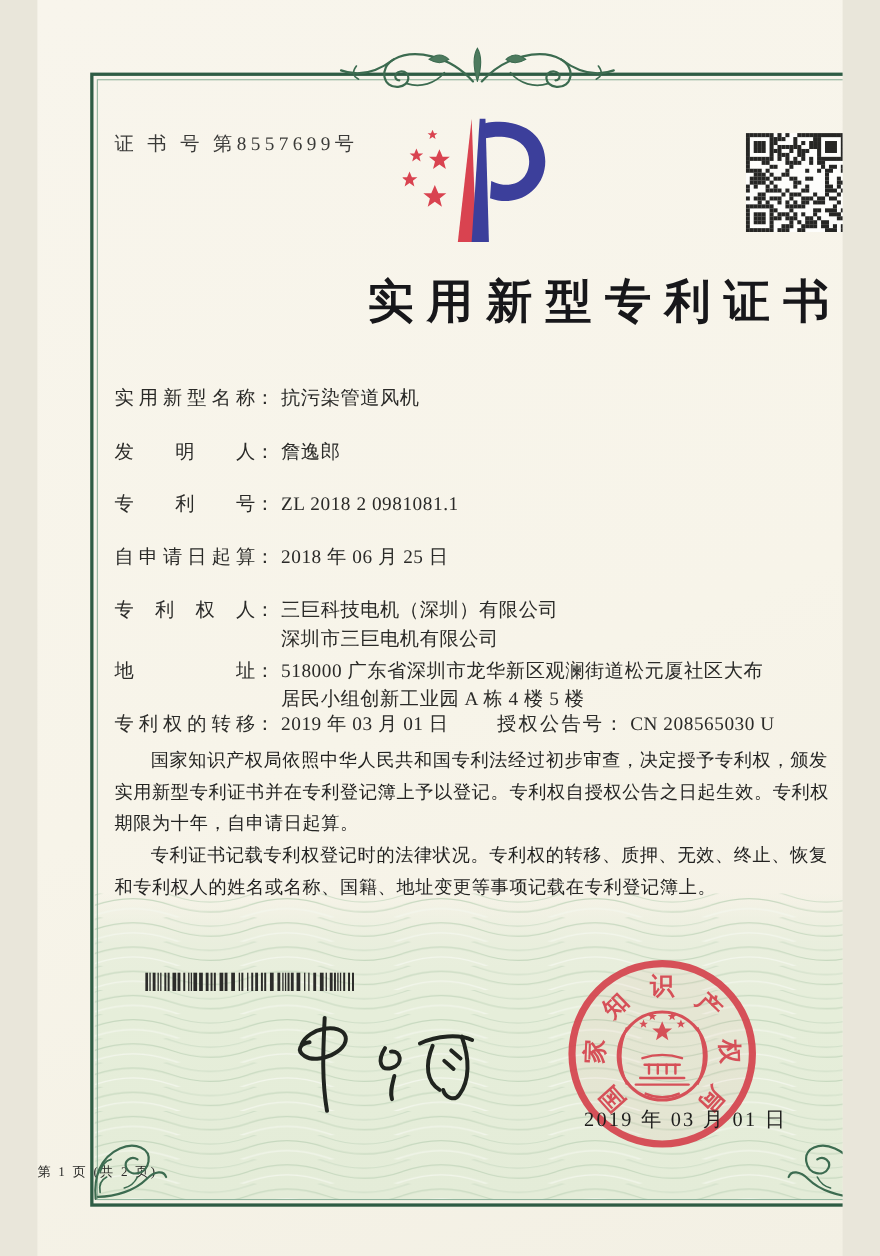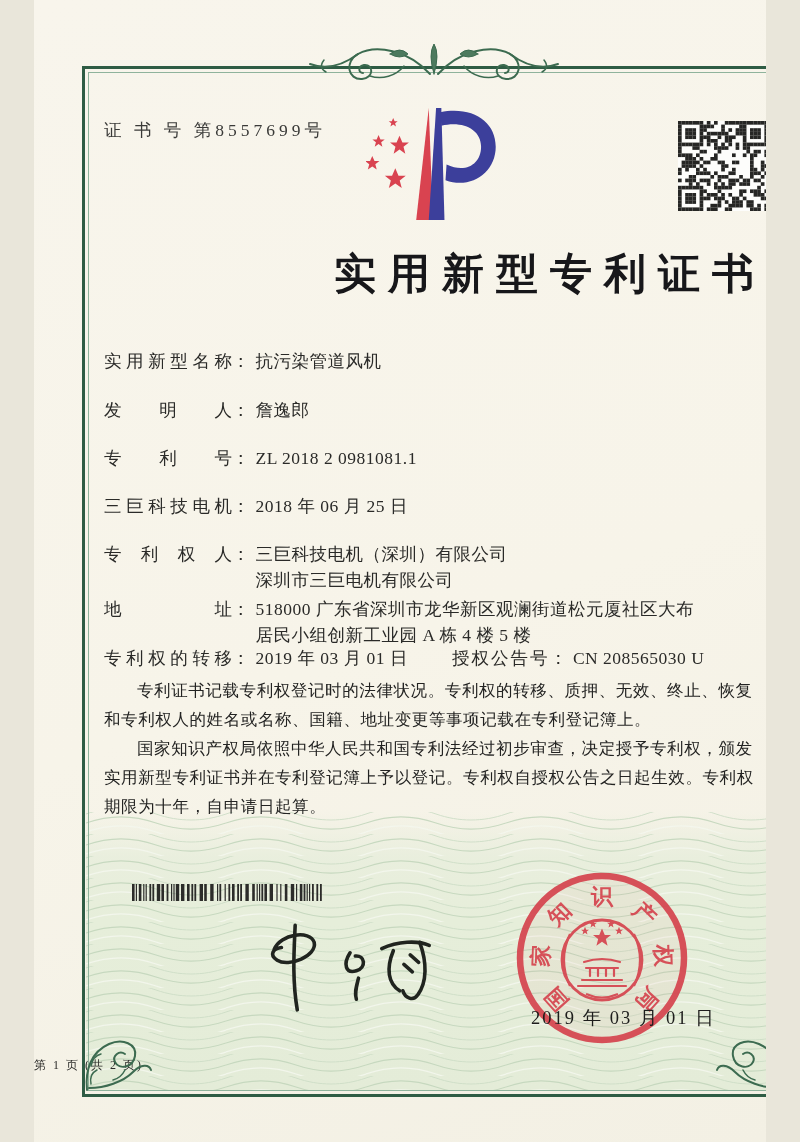--- a/index.html
+++ b/index.html
@@ -440,38 +440,38 @@
     <div class="row" style="top:348px">
       <span class="lbl">实用新型名称</span><span class="colon">：</span><span class="val">抗污染管道风机</span>
     </div>
     <div class="row" style="top:397px">
       <span class="lbl">发明人</span><span class="colon">：</span><span class="val">詹逸郎</span>
     </div>
     <div class="row" style="top:445px">
       <span class="lbl">专利号</span><span class="colon">：</span><span class="val">ZL 2018 2 0981081.1</span>
     </div>
     <div class="row" style="top:493px">
-      <span class="lbl">三巨科技电机</span><span class="colon">：</span><span class="val">2018 年 06 月 25 日</span>
+      <span class="lbl">自申请日起算</span><span class="colon">：</span><span class="val">2018 年 06 月 25 日</span>
     </div>
     <div class="row" style="top:541px">
       <span class="lbl">专利权人</span><span class="colon">：</span><span class="val">三巨科技电机（深圳）有限公司
 深圳市三巨电机有限公司</span>
     </div>
     <div class="row" style="top:596px">
       <span class="lbl">地址</span><span class="colon">：</span><span class="val">518000 广东省深圳市龙华新区观澜街道松元厦社区大布
 居民小组创新工业园 A 栋 4 楼 5 楼</span>
     </div>
     <div class="row" style="top:645px">
       <span class="lbl">专利权的转移</span><span class="colon">：</span><span class="val">2019 年 03 月 01 日</span><span class="lbl2">授权公告号</span><span class="colon">：</span><span class="val">CN 208565030 U</span>
     </div>
   </div>
 
   <div class="paras">
+    <p>国家知识产权局依照中华人民共和国专利法经过初步审查，决定授予专利权，颁发实用新型专利证书并在专利登记簿上予以登记。专利权自授权公告之日起生效。专利权期限为十年，自申请日起算。</p>
     <p>专利证书记载专利权登记时的法律状况。专利权的转移、质押、无效、终止、恢复和专利权人的姓名或名称、国籍、地址变更等事项记载在专利登记簿上。</p>
-    <p>国家知识产权局依照中华人民共和国专利法经过初步审查，决定授予专利权，颁发实用新型专利证书并在专利登记簿上予以登记。专利权自授权公告之日起生效。专利权期限为十年，自申请日起算。</p>
   </div>
 
   <svg class="barcode" viewBox="0 0 192 17" preserveAspectRatio="none">
     <g id="barcode-bars" fill="#2c2c2a">
         <rect x="0" y="0" width="2.6" height="17"></rect>
         <rect x="3.8" y="0" width="1.2" height="17"></rect>
         <rect x="6.8" y="0" width="2.6" height="17"></rect>
         <rect x="11.200000000000001" y="0" width="1.2" height="17"></rect>
         <rect x="13.6" y="0" width="1.2" height="17"></rect>
         <rect x="17.4" y="0" width="1.8" height="17"></rect>

